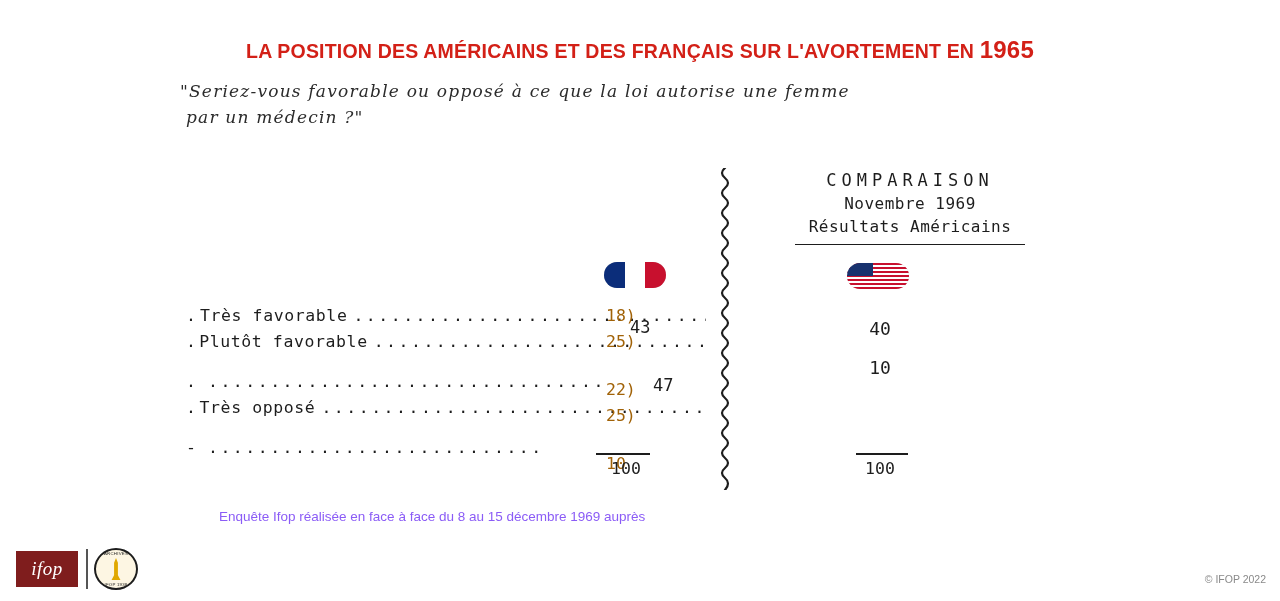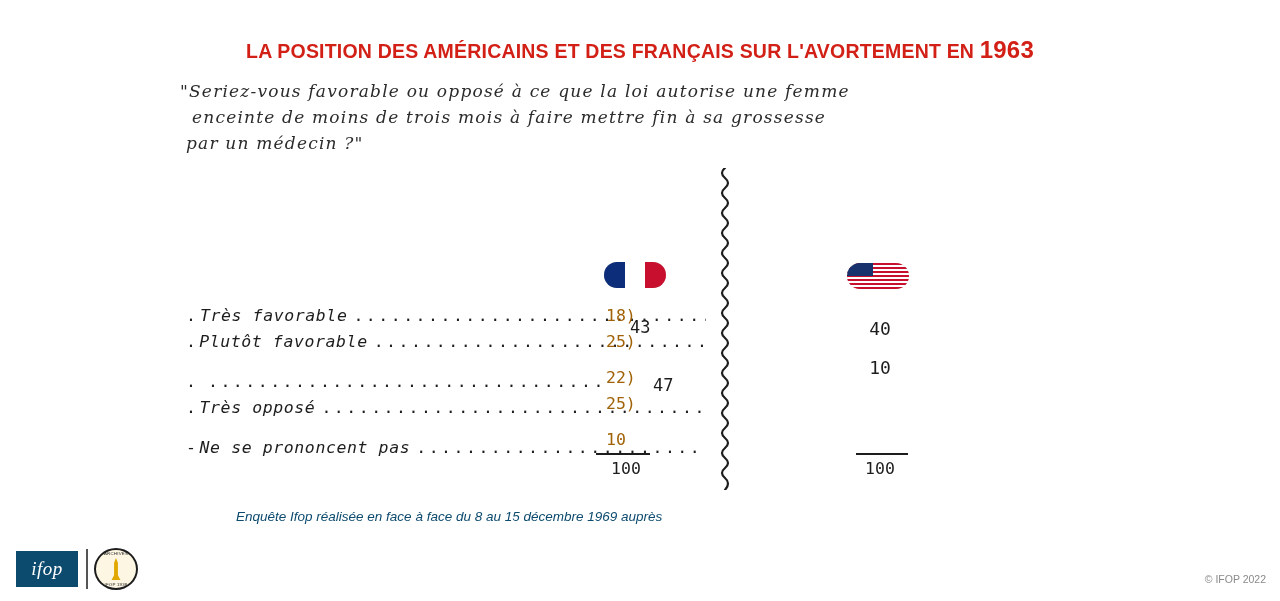--- a/index.html
+++ b/index.html
@@ -123,21 +123,21 @@
     letter-spacing: 0.6px;
     color: #1d1d1d;
     height: 26px;
   }
   .row.gap-above { margin-top: 14px; }
   .row .bullet {
     width: 16px;
     display: inline-block;
     text-align: left;
   }
-  .row .lbl { white-space: pre; font-style: italic; }
+  .row .lbl { white-space: pre; }
   .row .dots {
     flex: 1 1 auto;
     overflow: hidden;
     white-space: nowrap;
     padding: 0 6px;
     color: #1d1d1d;
     letter-spacing: 2.5px;
   }
 
   
@@ -150,21 +150,21 @@
     font-size: 16.5px;
     color: #a16207;
   }
   .fr-val {
     height: 26px;
     line-height: 26px;
     text-align: left;
     padding-left: 8px;
     white-space: pre;
   }
-  .fr-val.gap-above { margin-top: 10px; }
+  .fr-val.gap-above { margin-top: 22px; }
 
   .fr-brace-sum {
     position: absolute;
     font-family: "DejaVu Sans Mono", monospace;
     font-size: 17px;
     color: #1d1d1d;
   }
   #fr-sum-1 { left: 630px; top: 317px; }
   #fr-sum-2 { left: 653px; top: 375px; }
 
@@ -238,38 +238,37 @@
     width: 120px;
     text-align: center;
     font-family: "DejaVu Sans Mono", monospace;
     font-size: 16.5px;
     color: #1d1d1d;
   }
 
   
   .footnote {
     position: absolute;
-    left: 236px;
+    left: 219px;
     top: 506px;
     width: 620px;
-    color: #0c4a6e;
+    color: #8b5cf6;
     font-size: 13.5px;
     line-height: 21px;
     font-family: "Liberation Sans", sans-serif;
-    font-style: italic;
   }
 
   
   .logo-ifop {
     position: absolute;
     left: 16px;
     top: 551px;
     width: 62px;
     height: 36px;
-    background: #0c4a6e;
+    background: #7f1d1d;
     color: #ffffff;
     font-family: "Liberation Serif", serif;
     font-style: italic;
     font-size: 19px;
     display: flex;
     align-items: center;
     justify-content: center;
     letter-spacing: 0.5px;
   }
   .logo-sep {
@@ -332,26 +331,25 @@
     font-family: "Liberation Sans", sans-serif;
     margin-left: 28px;
   }
 </style>
 </head>
 <body>
 
 <div class="page">
 
   <div class="title">
-    <span>LA POSITION DES AMÉRICAINS ET DES FRANÇAIS SUR L'AVORTEMENT EN </span><span class="year">1963</span>
+    <span>LA POSITION DES AMÉRICAINS ET DES FRANÇAIS SUR L'AVORTEMENT EN </span><span class="year">1965</span>
   </div>
 
   <div class="question">
     <div class="l1">"Seriez-vous favorable ou opposé à ce que la loi autorise une femme</div>
-    <div class="l2">enceinte de moins de trois mois à faire mettre fin à sa grossesse</div>
     <div class="l3">par un médecin ?"</div>
   </div>
 
   <div class="divider">
     <svg width="14" height="322" viewBox="0 0 14 322" xmlns="http://www.w3.org/2000/svg" aria-hidden="true">
       <path d="M7 0 Q1 5 7 10 Q13 15 7 20 Q1 25 7 30 Q13 35 7 40 Q1 45 7 50 Q13 55 7 60
                Q1 65 7 70 Q13 75 7 80 Q1 85 7 90 Q13 95 7 100 Q1 105 7 110 Q13 115 7 120
                Q1 125 7 130 Q13 135 7 140 Q1 145 7 150 Q13 155 7 160 Q1 165 7 170 Q13 175 7 180
                Q1 185 7 190 Q13 195 7 200 Q1 205 7 210 Q13 215 7 220 Q1 225 7 230 Q13 235 7 240
                Q1 245 7 250 Q13 255 7 260 Q1 265 7 270 Q13 275 7 280 Q1 285 7 290 Q13 295 7 300
@@ -363,20 +361,26 @@
     <span class="fr-blue"></span>
       <span class="fr-white"></span>
       <span class="fr-red"></span>
   </div>
 
   <div class="us-flag">
     <div class="us-stripes"></div>
     <div class="us-canton"></div>
   </div>
 
+  <div class="cmp-head">
+    <div class="cmp-title">COMPARAISON</div>
+    <div class="cmp-sub1">Novembre 1969</div>
+    <div class="cmp-sub2">Résultats Américains</div>
+    <div class="cmp-rule"></div>
+  </div>
 
   <div class="rows">
     <div class="row">
       <span class="bullet">.</span>
       <span class="lbl">Très favorable</span>
       <span class="dots">................................</span>
     </div>
     <div class="row">
       <span class="bullet">.</span>
       <span class="lbl">Plutôt favorable</span>
@@ -386,21 +390,20 @@
       <span class="bullet">.</span>
       <span class="dots">................................</span>
     </div>
     <div class="row">
       <span class="bullet">.</span>
       <span class="lbl">Très opposé</span>
       <span class="dots">....................................</span>
     </div>
     <div class="row gap-above">
       <span class="bullet">-</span>
-      <span class="lbl">Ne se prononcent pas</span>
       <span class="dots">...........................</span>
     </div>
   </div>
 
   <div class="fr-values">
     <div class="fr-val">18)</div>
     <div class="fr-val">25)</div>
     <div class="fr-val gap-above">22)</div>
     <div class="fr-val">25)</div>
     <div class="fr-val gap-above">10</div>

